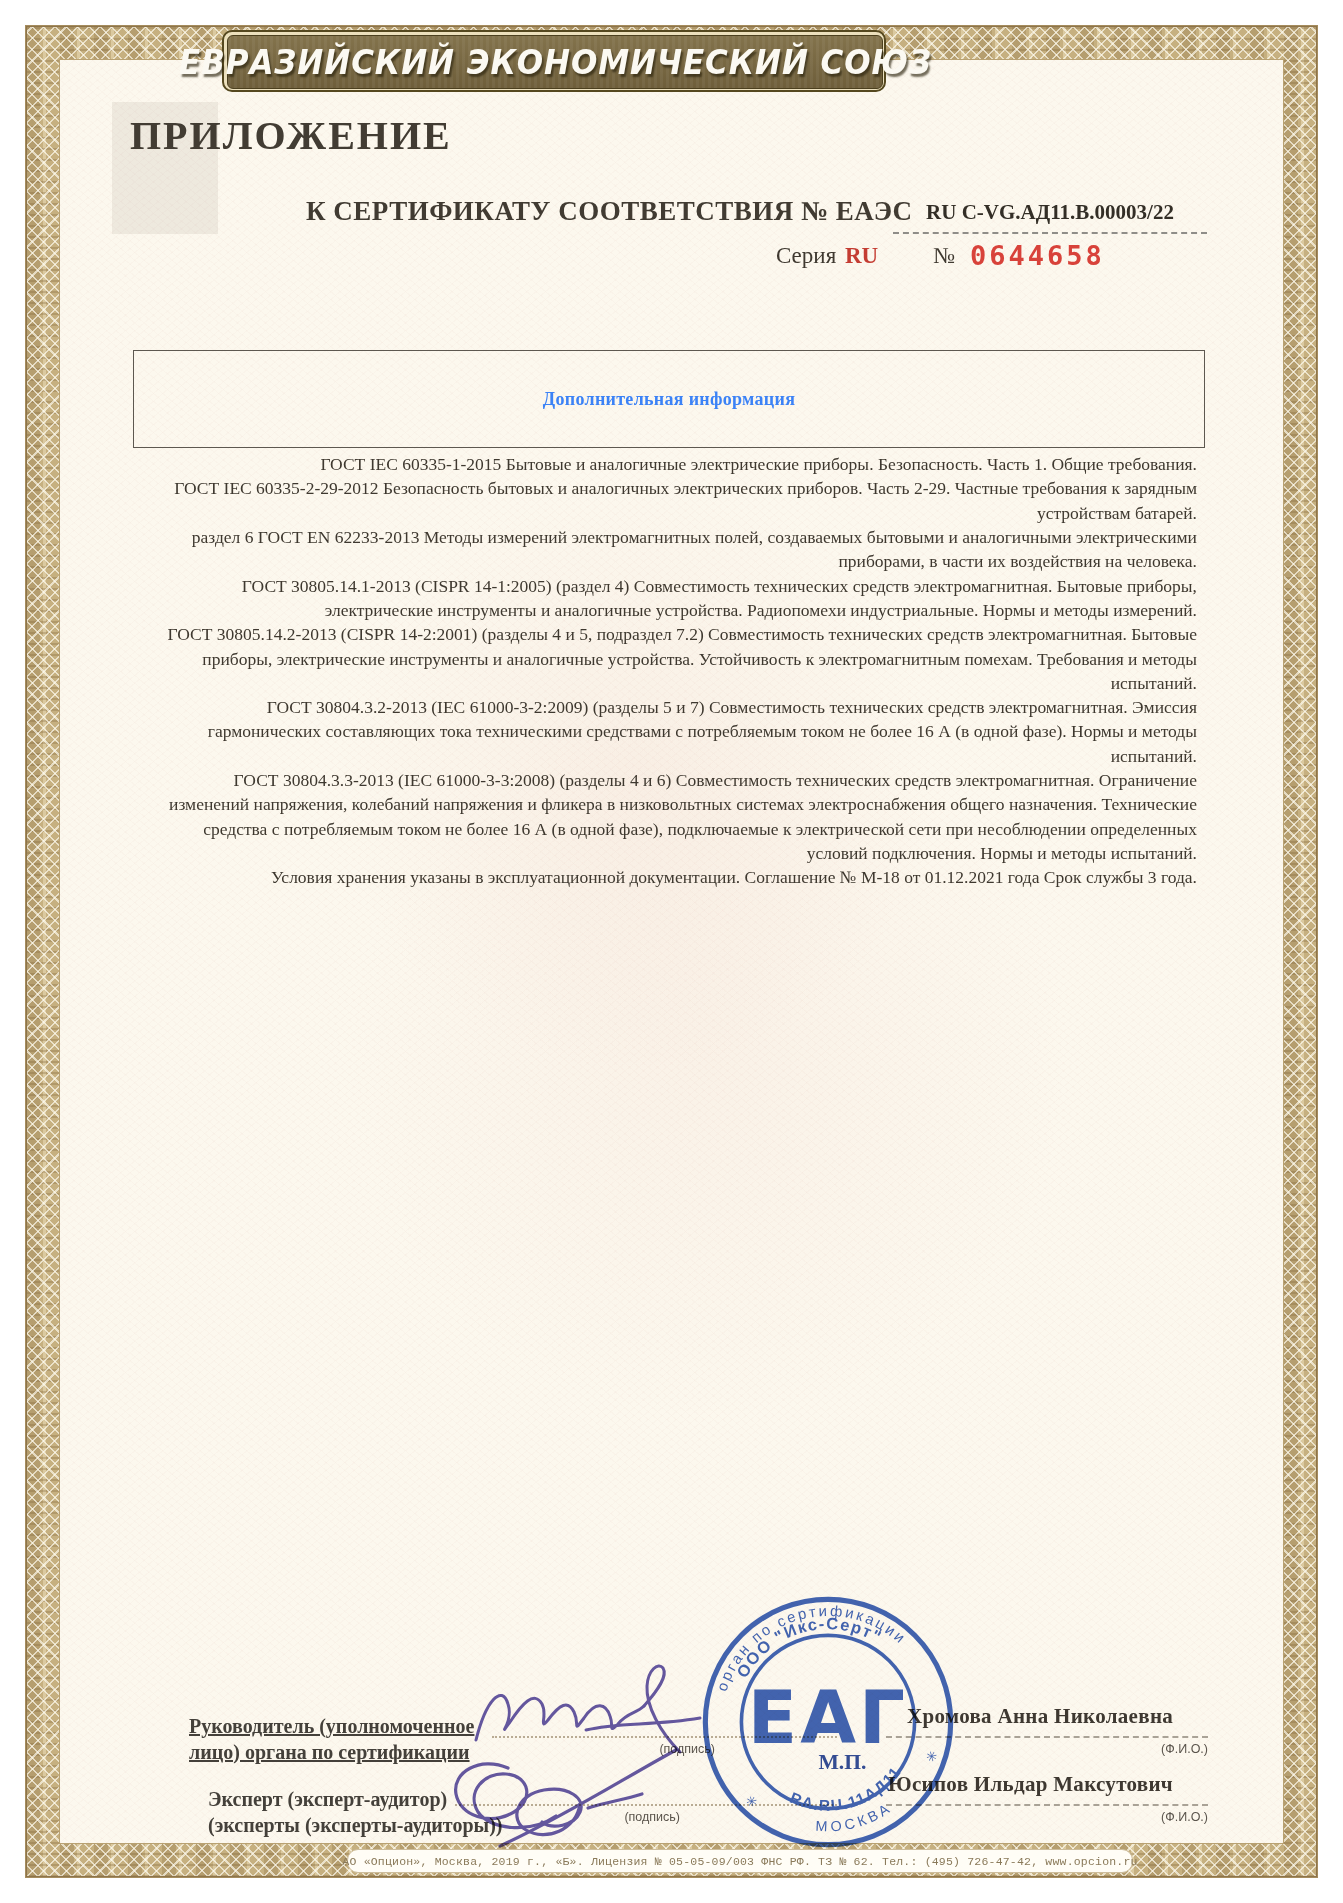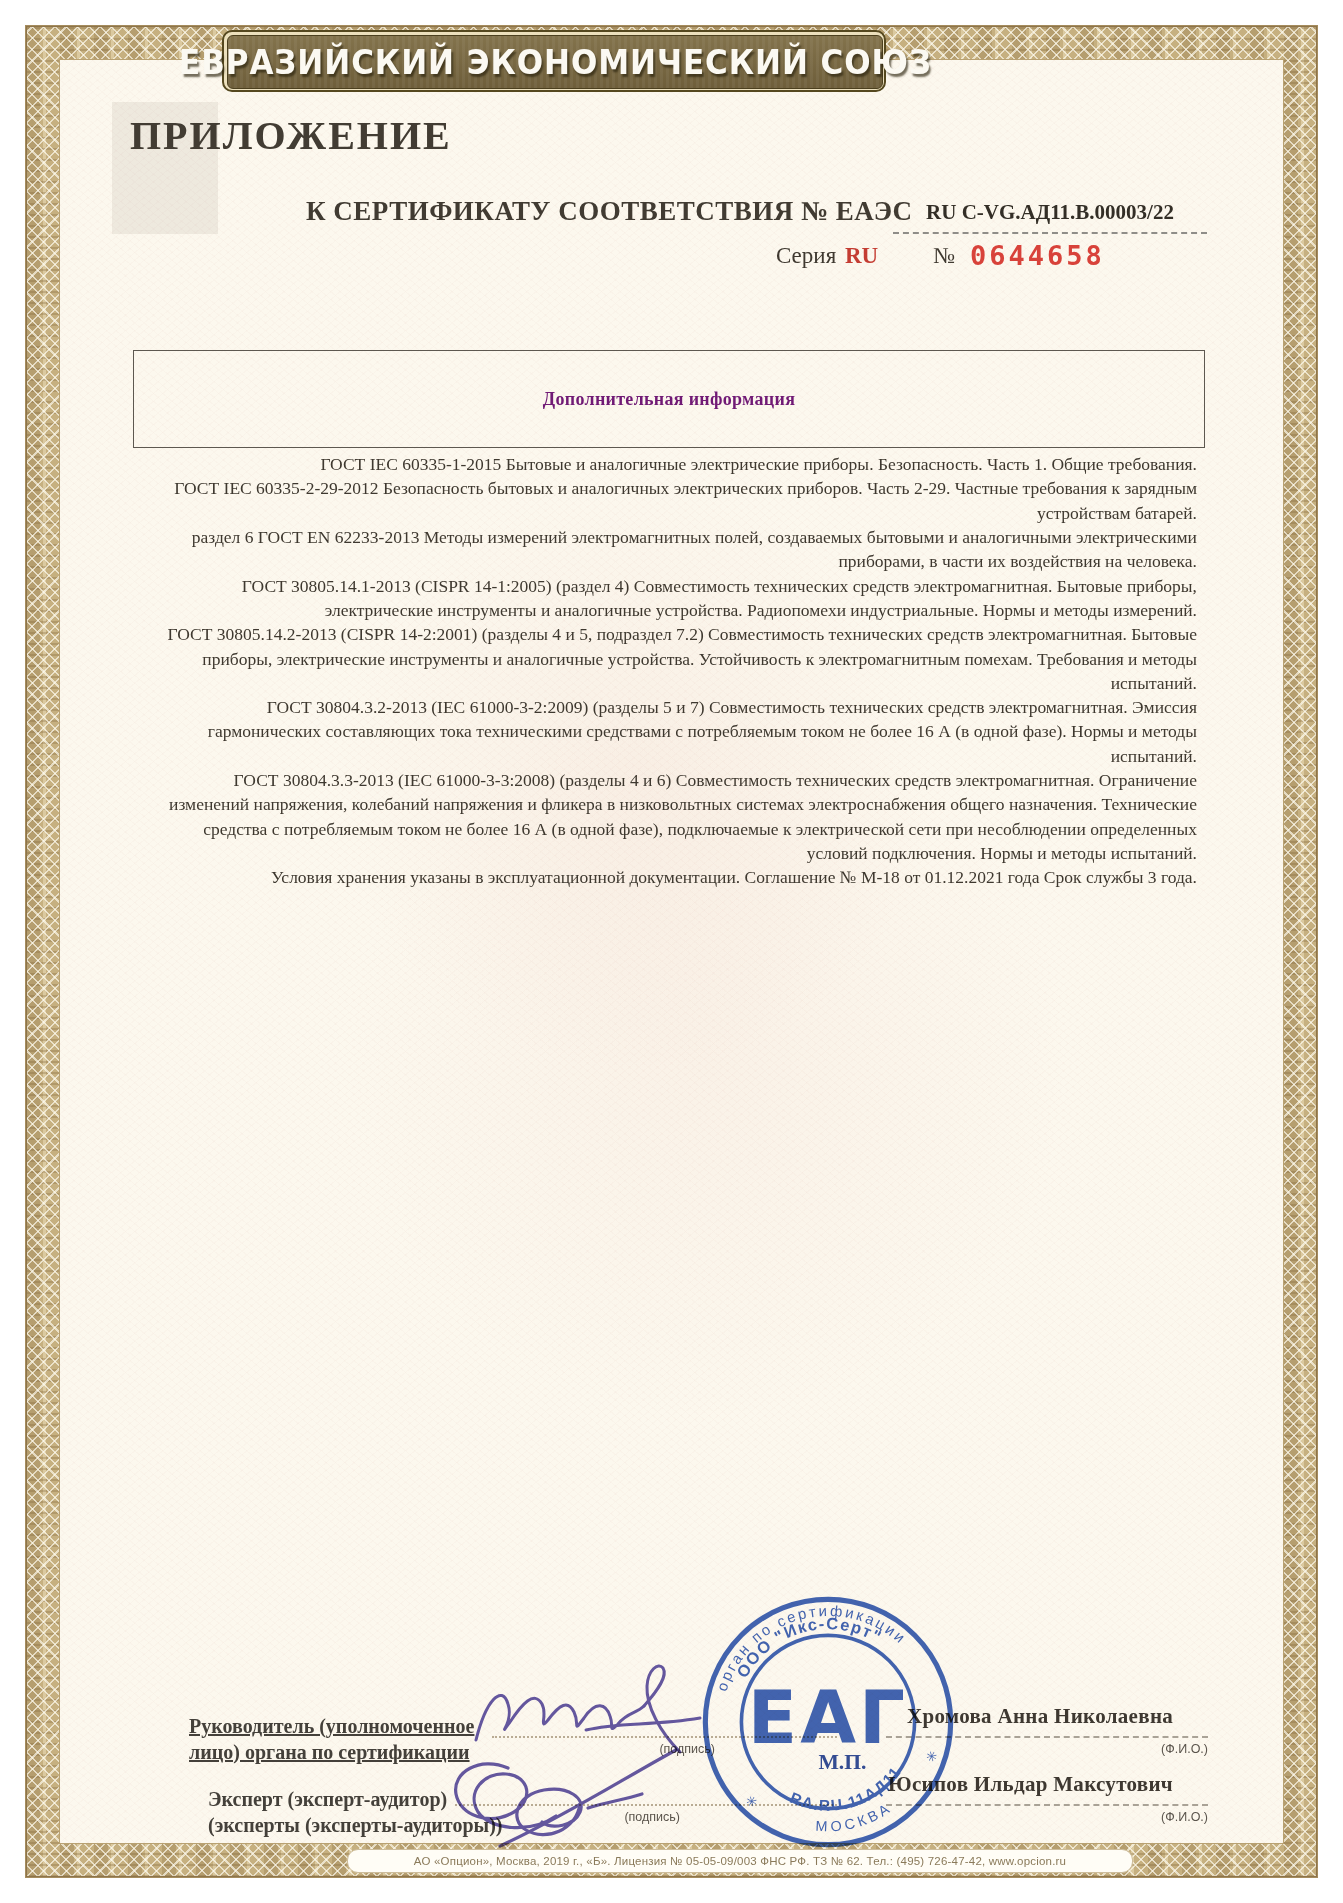--- a/index.html
+++ b/index.html
@@ -22,54 +22,54 @@
       linear-gradient(#fcf8ee,#fcf8ee);
     box-shadow:0 0 0 1px #b8a172;}
   .wm-square{position:absolute;left:112px;top:102px;width:106px;height:132px;
     background:rgba(168,158,140,.16);}
   
   .banner{position:absolute;left:222px;top:30px;width:664px;height:62px;
     background:#ece0bd;border:2px solid #55481f;border-radius:10px;padding:3px;box-sizing:border-box;}
   .banner-core{width:100%;height:100%;background:
       repeating-linear-gradient(90deg, rgba(255,255,255,.05) 0 3px, transparent 3px 6px),
       linear-gradient(#83734c,#6e5e3a);
-    border-radius:6px;border:1px solid #4c401f;display:flex;align-items:center;justify-content:center;}
+    border-radius:6px;border:1px solid #4c401f;display:flex;align-items:center;justify-content:center;font-style:italic;}
   .banner-text{font-family:"DejaVu Sans","Liberation Sans",sans-serif;font-weight:bold;font-size:33px;
     color:#fbf9f2;letter-spacing:1px;white-space:nowrap;transform:scaleX(.94);
     text-shadow:2px 3px 2px rgba(42,34,12,.65);}
   .doc-title{position:absolute;left:130px;top:112px;width:1090px;text-align:left;
     font-weight:bold;font-size:40px;letter-spacing:2px;color:#423c33;}
   .cert-line{position:absolute;left:306px;top:196px;font-weight:bold;font-size:27px;
     letter-spacing:.5px;color:#413b32;white-space:nowrap;}
   .cert-number{position:absolute;left:893px;top:200px;width:314px;text-align:center;
     font-weight:bold;font-size:21px;color:#332e26;border-bottom:2px dashed #8f8d88;
     padding-bottom:7px;white-space:nowrap;}
   .series-label{position:absolute;left:776px;top:243px;font-size:23px;color:#3f3930;}
   .series-value{position:absolute;left:845px;top:243px;font-size:23px;font-weight:bold;color:#c43c32;}
   .num-sign{position:absolute;left:933px;top:243px;font-size:23px;color:#3f3930;}
   .blank-number{position:absolute;left:970px;top:240px;font-family:"DejaVu Sans Mono","Liberation Mono",monospace;
     font-weight:bold;font-size:27px;letter-spacing:3px;color:#d8423a;}
   
   .info-box{position:absolute;left:133px;top:350px;width:1072px;height:98px;
     border:1.5px solid #5d5850;display:flex;align-items:center;justify-content:center;box-sizing:border-box;}
-  .info-box-title{font-weight:bold;font-size:18px;letter-spacing:.3px;color:#701a75;}
+  .info-box-title{font-weight:bold;font-size:18px;letter-spacing:.3px;color:#3b82f6;}
   .body-text{position:absolute;left:155px;top:452px;width:1042px;
     font-size:17.5px;line-height:1.39;color:#3e382f;text-align:right;}
   .body-text p{margin:0;}
   
   .sig-label{position:absolute;width:320px;font-weight:bold;font-size:20px;line-height:1.28;color:#44403a;}
   .dotline{position:absolute;border-bottom:2px dotted #b9ab93;height:0;}
   .caption{position:absolute;text-align:right;font-family:"Liberation Sans","DejaVu Sans",sans-serif;
     font-size:12.5px;color:#5a544c;}
   .fio-name{position:absolute;width:322px;font-weight:bold;font-size:21px;letter-spacing:.3px;color:#3e3831;white-space:nowrap;}
   .stamp{position:absolute;left:694px;top:1588px;width:268px;height:268px;opacity:.9;mix-blend-mode:multiply;}
   .sig-svg{position:absolute;mix-blend-mode:multiply;}
   .imprint{position:absolute;left:347px;top:1849px;width:784px;height:22px;background:#fffdf6;
     border:1px solid #cdbd9c;border-radius:11px;display:flex;align-items:center;justify-content:center;
-    font-family:Liberation Sans, sans-serif;font-size:11.5px;letter-spacing:.2px;color:#8a7a5a;white-space:nowrap;}
+    font-family:Liberation Mono, monospace;font-size:11.5px;letter-spacing:.2px;color:#8a7a5a;white-space:nowrap;}
 </style>
 </head>
 <body>
 
 <div class="page">
 
   <div class="border-ring"></div>
   <div class="inner-sheet"></div>
   <div class="wm-square"></div>
 

